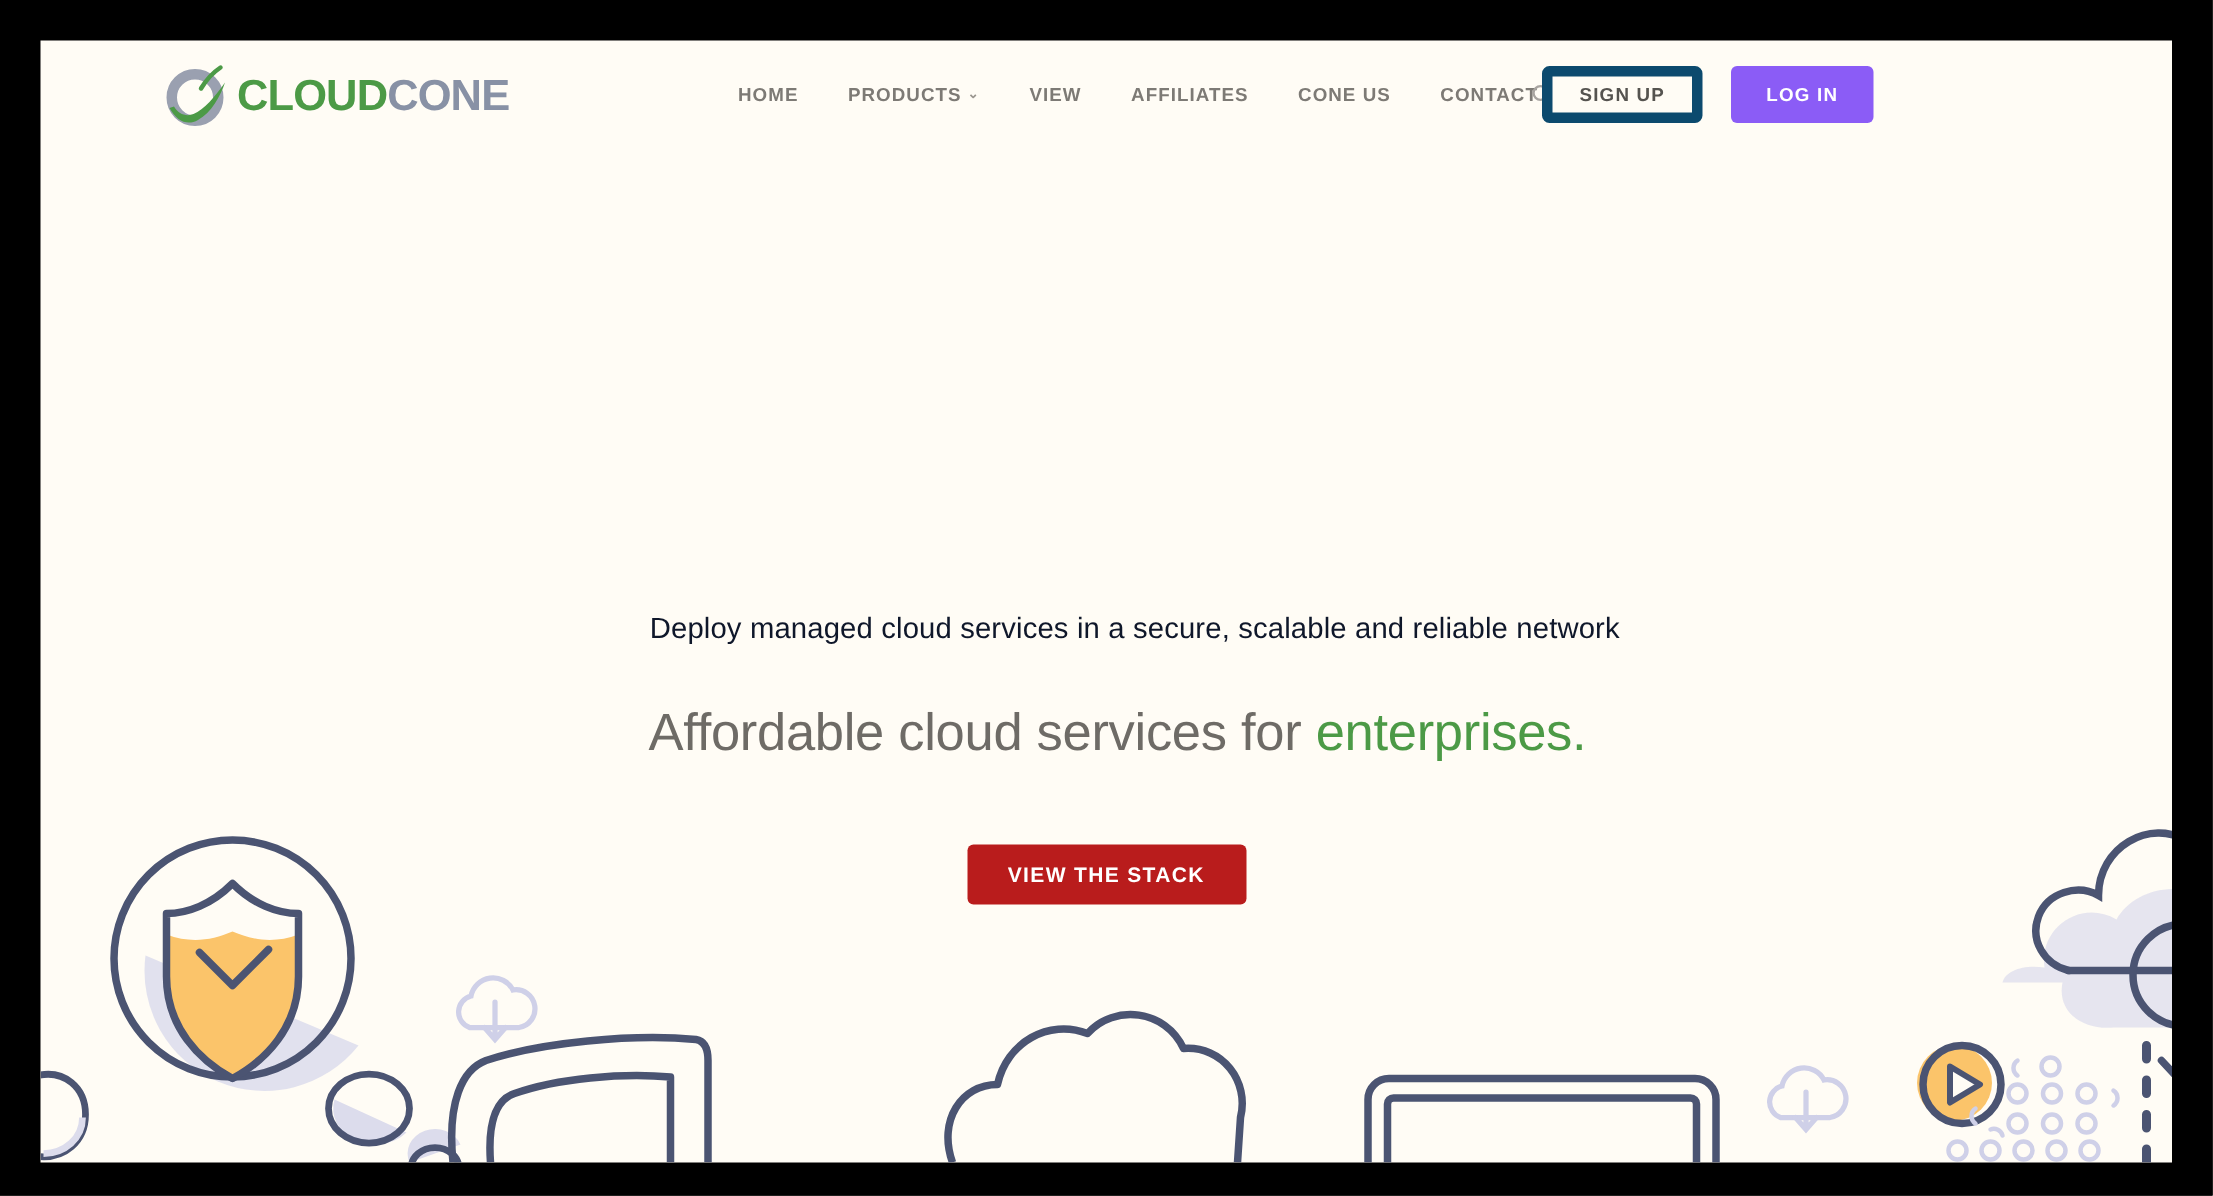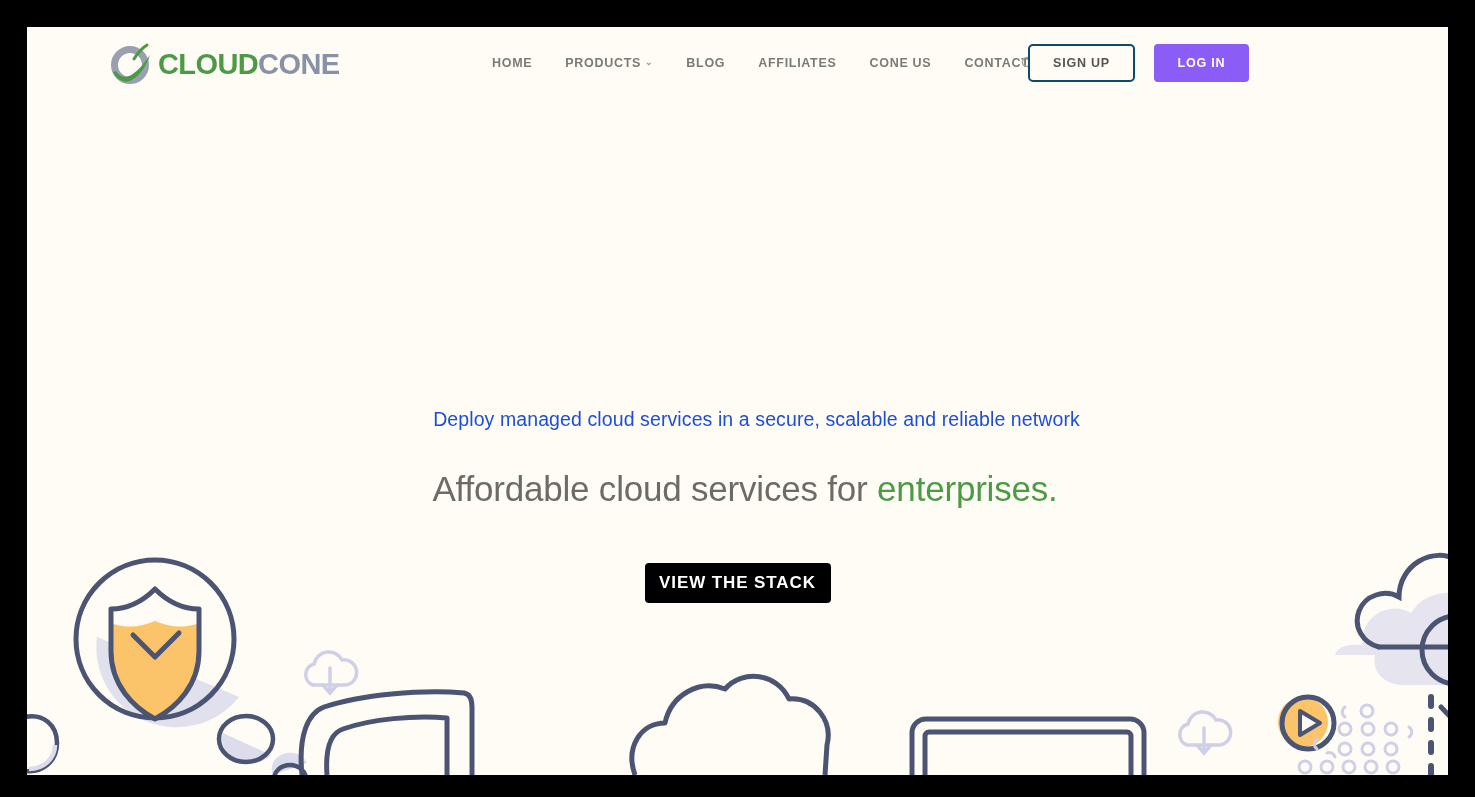--- a/index.html
+++ b/index.html
@@ -115,21 +115,21 @@
     justify-content: center;
   }
   .btn-signup {
     position: absolute;
     left: 1001px;
     top: 17px;
     width: 107px;
     height: 38px;
     background: #fffcf5;
     color: #55534f;
-    border: 2px solid #0c4a6e;
+    border: 7px solid #0c4a6e;
     border-radius: 5px;
   }
   .btn-login {
     position: absolute;
     left: 1127px;
     top: 17px;
     width: 95px;
     height: 38px;
     background: #8b5cf6;
     color: #ffffff;
@@ -141,21 +141,21 @@
   .hero {
     position: absolute;
     left: 0;
     top: 380px;
     width: 1421px;
     text-align: center;
     z-index: 4;
   }
   .hero-sub {
     font-size: 19.5px;
-    color: #1d4ed8;
+    color: #0f172a;
     letter-spacing: 0.1px;
     line-height: 1.3;
     padding-left: 38px;
   }
   .hero-title {
     margin-top: 35px;
     font-size: 35px;
     font-weight: 400;
     color: #6e6b66;
     letter-spacing: -0.2px;
@@ -164,25 +164,25 @@
   }
   .hero-title .accent { color: #4c9a46; }
 
   .hero-cta {
     margin-top: 52px;
     display: inline-flex;
     align-items: center;
     justify-content: center;
     width: 186px;
     height: 40px;
-    background: #000000;
+    background: #b91c1c;
     color: #fff;
     border: none;
     border-radius: 4px;
-    font-size: 17px;
+    font-size: 14px;
     font-weight: 700;
     letter-spacing: 0.9px;
   }
 
   
   .art {
     position: absolute;
     left: 0; top: 0;
     width: 1421px; height: 748px;
     pointer-events: none;
@@ -304,21 +304,21 @@
 
       <nav class="main-nav">
         <a class="nav-link" href="#">
             <span>HOME</span>
           </a>
         <a class="nav-link" href="#">
             <span>PRODUCTS</span>
             <span class="chev">⌄</span>
           </a>
         <a class="nav-link" href="#">
-            <span>BLOG</span>
+            <span>VIEW</span>
           </a>
         <a class="nav-link" href="#">
             <span>AFFILIATES</span>
           </a>
         <a class="nav-link" href="#">
             <span>CONE US</span>
           </a>
         <a class="nav-link" href="#">
             <span>CONTACT</span>
           </a>

